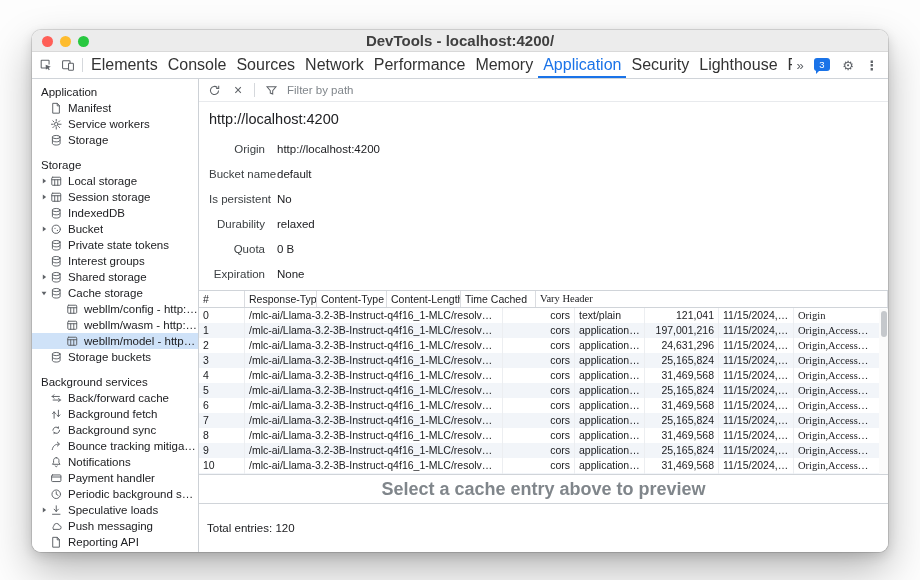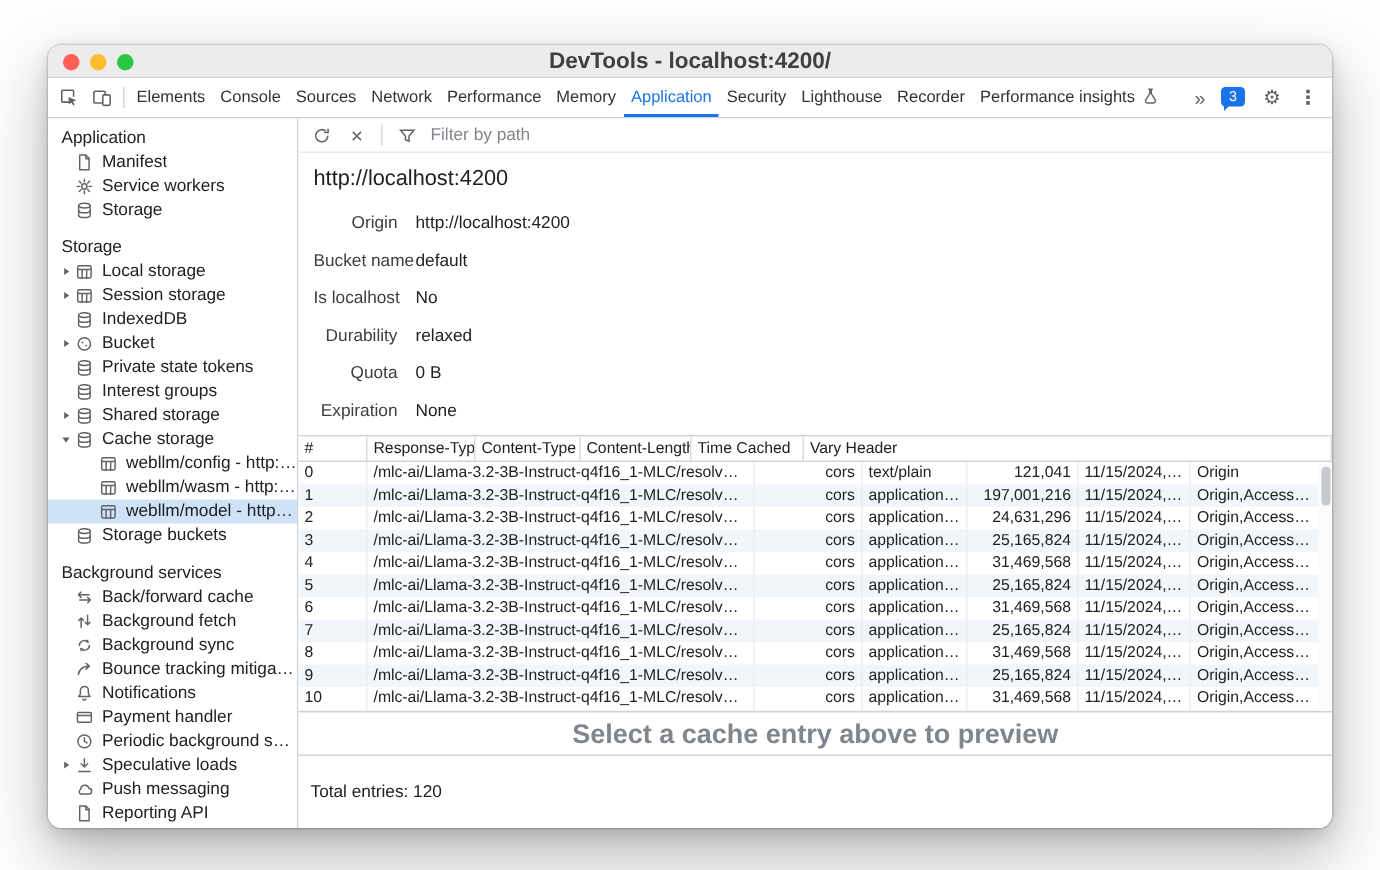--- a/index.html
+++ b/index.html
@@ -20,21 +20,21 @@
 
   
   .tabbar { flex:0 0 26px; display:flex; align-items:center; background:#fff;
     border-bottom:1px solid #d0d4d9; padding:0 3px; }
   .tbtn { width:22px; height:22px; display:inline-flex; align-items:center; justify-content:center;
     color:#5f6368; flex:0 0 auto; }
   .tbtn svg { width:14px; height:14px; }
   .vdiv { width:1px; height:14px; background:#d5d8dc; margin:0 3px; flex:0 0 1px; }
   .tabs { display:flex; align-items:stretch; height:26px; overflow:hidden; flex:1 1 auto; min-width:0; }
   .tab { height:26px; display:flex; align-items:center; gap:4px; padding:0 5px;
-    font-size:11px; color:#333; white-space:nowrap; }
+    font-size:16px; color:#333; white-space:nowrap; }
   .tab.active { color:#1a73e8; box-shadow:inset 0 -2px 0 #1a73e8; }
   .tab-ic svg { width:12px; height:12px; }
   .tab-right { margin-left:auto; display:flex; align-items:center; gap:2px; flex:0 0 auto; padding-right:2px; }
   .more { font-size:13px; color:#5f6368; width:16px; }
   .badge { position:relative; min-width:16px; height:13px; background:#1a73e8; border-radius:3px;
     color:#fff; font-size:9.5px; line-height:13px; text-align:center; padding:0 3px; margin:0 5px 2px 4px; }
   .badge::after { content:""; position:absolute; left:2px; bottom:-3px; border:3px solid transparent;
     border-top-color:#1a73e8; border-left-color:#1a73e8; }
   .gearbtn { font-size:13px; } .kebab { font-size:13px; font-weight:700; }
 
@@ -73,21 +73,21 @@
   
   .dtable { position:relative; flex:0 0 185px; border-top:1px solid #d0d4d9; border-bottom:1px solid #d0d4d9;
     overflow:hidden; font-size:10.5px; }
   .thead { display:flex; height:17px; line-height:16px; background:#fff; border-bottom:1px solid #d0d4d9; }
   .th { padding:0 4px; border-right:1px solid #dadce0; white-space:nowrap; overflow:hidden; color:#202124; }
   .tr { display:flex; height:15px; line-height:15px; background:#fff; }
   .tr.odd { background:#f2f5f9; }
   .td { padding:0 4px; border-right:1px solid #eceef1; white-space:nowrap; overflow:hidden;
     text-overflow:ellipsis; color:#202124; }
   .c0{ flex:0 0 46px; } .c1{ flex:0 0 258px; } .c2{ flex:0 0 72px; } .c3{ flex:0 0 70px; }
-  .c4{ flex:0 0 74px; } .c5{ flex:0 0 75px; } .c6{ flex:1 1 auto; min-width:0; }
+  .c4{ flex:0 0 74px; } .c5{ flex:0 0 75px; } .c6{ flex:1 1 auto; min-width:0;font-family:Liberation Serif, serif; }
   .td.c2, .td.c4 { text-align:right; }
   .vscroll { position:absolute; top:18px; right:0; bottom:0; width:9px; background:#fbfbfb; }
   .vthumb { position:absolute; top:2px; right:1.5px; width:6px; height:26px; border-radius:3px; background:#c5c8cc; }
 
   .preview { flex:1 1 auto; display:flex; align-items:center; justify-content:center; min-height:0; }
   .preview-text { font-size:18px; font-weight:700; color:#80868b; }
 
   .statusbar { flex:0 0 34px; border-top:1px solid #d0d4d9; font-size:11.5px; color:#202124; padding:18px 8px; }
 </style>
 </head>
@@ -474,21 +474,21 @@
           <div id="meta-rows">
               <div class="meta-row">
                 <span class="meta-label">Origin</span>
                 <span class="meta-value">http://localhost:4200</span>
               </div>
               <div class="meta-row">
                 <span class="meta-label">Bucket name</span>
                 <span class="meta-value">default</span>
               </div>
               <div class="meta-row">
-                <span class="meta-label">Is localhost</span>
+                <span class="meta-label">Is persistent</span>
                 <span class="meta-value">No</span>
               </div>
               <div class="meta-row">
                 <span class="meta-label">Durability</span>
                 <span class="meta-value">relaxed</span>
               </div>
               <div class="meta-row">
                 <span class="meta-label">Quota</span>
                 <span class="meta-value">0 B</span>
               </div>

